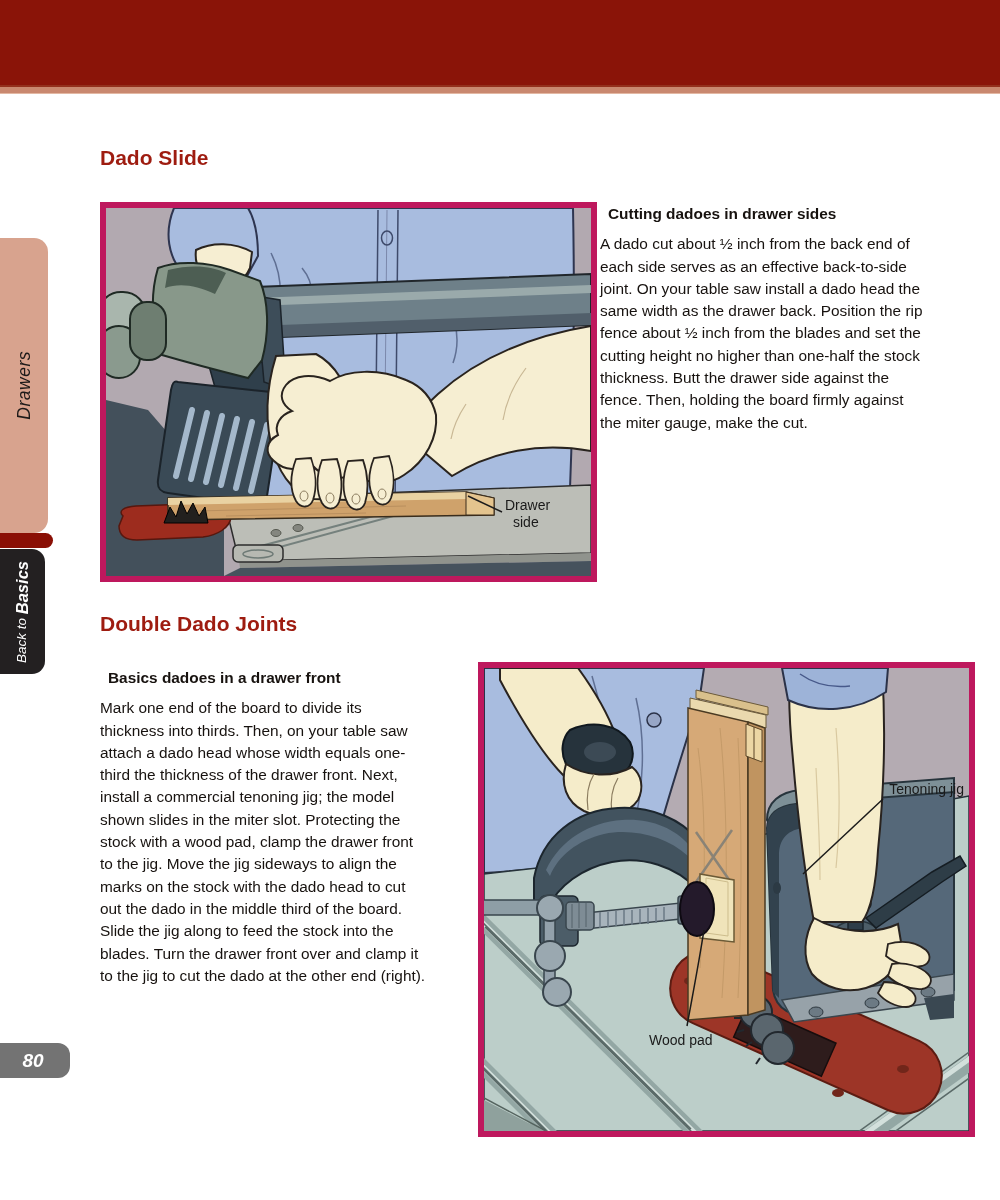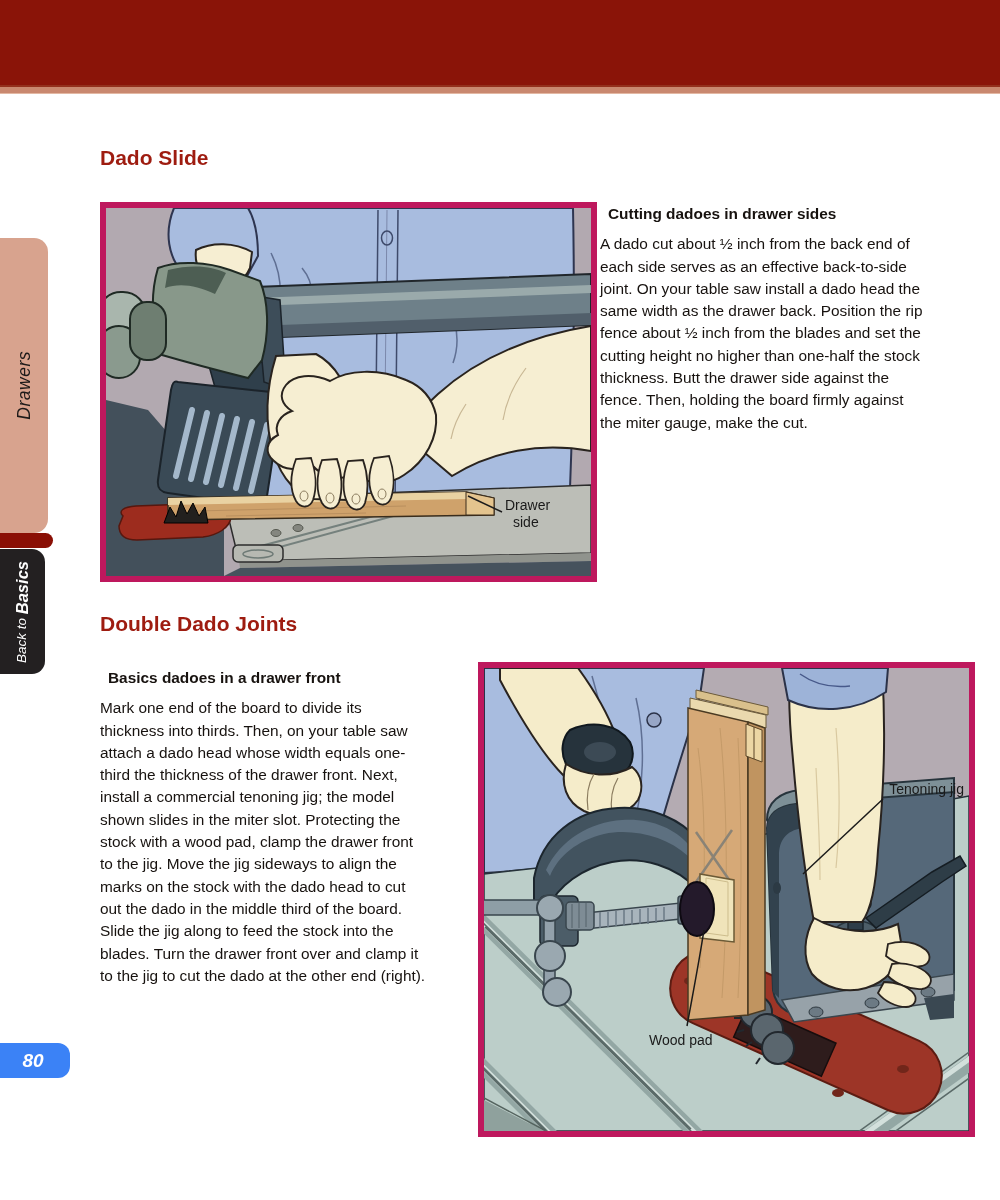--- a/index.html
+++ b/index.html
@@ -29,21 +29,21 @@
   .tab-series {
     position:absolute; left:0; top:549px; width:45px; height:125px; background:#232021;
     border-radius:0 13px 13px 0; display:flex; align-items:center; justify-content:center;
   }
   .tab-series .vtext {
     writing-mode:vertical-rl; transform:rotate(180deg);
     color:#ffffff; font-style:italic; font-size:13.5px; white-space:nowrap;
   }
   .tab-series .bold { font-weight:bold; font-size:16.5px; }
   .page-badge {
-    position:absolute; left:0; top:1043px; width:70px; height:35px; background:#3b82f6;
+    position:absolute; left:0; top:1043px; width:70px; height:35px; background:#737373;
     border-radius:0 12px 12px 0; color:#ffffff; display:flex; align-items:center;
     justify-content:center; font-style:italic; font-size:19px; font-weight:600;
     padding-right:4px; box-sizing:border-box;
   }
   
   .section-heading { position:absolute; margin:0; color:#9e1c10; font-size:21px; font-weight:bold; }
   #heading-dado   { left:100px; top:146px; }
   #heading-double { left:100px; top:612px;text-align:right; }
   .figure { position:absolute; border:6px solid #be185d; background:#fff; line-height:0; }
   #figure-1 { left:100px; top:202px; width:485px; height:368px; }

